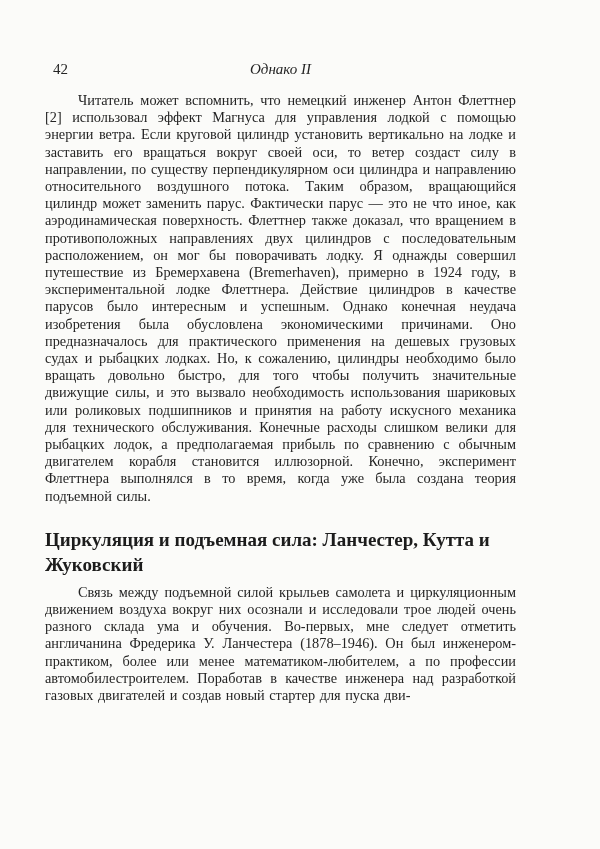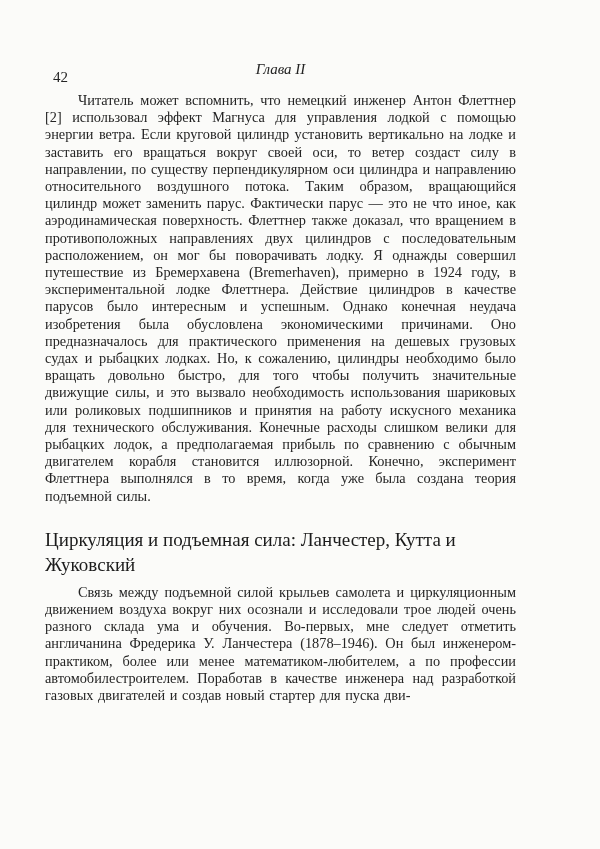--- a/index.html
+++ b/index.html
@@ -25,21 +25,21 @@
   .running-header {
     position: relative;
     height: 17px;
     font-size: 15px;
     line-height: 17px;
     margin-bottom: 14px;
   }
   .page-num {
     position: absolute;
     left: 8px;
-    top: 8px;
+    top: 0;
     font-style: normal;
   }
   .chapter-head {
     display: block;
     width: 100%;
     text-align: center;
     font-style: italic;
   }
   .body-text p {
     margin: 0;
@@ -48,35 +48,35 @@
     text-align: justify;
     text-indent: 33px;
     word-spacing: 1px;
   }
   .body-text p.noindent {
     text-indent: 0;
   }
   .section-heading {
     font-size: 19px;
     line-height: 25px;
-    font-weight: 400;
+    font-weight: 700;
     margin: 22px 0 7px 0;
     color: #1c1c1c;
     text-align: left;
   }
 </style>
 </head>
 <body>
 
 <div class="page">
   <div class="text-col">
 
     <div class="running-header">
       <span class="page-num">42</span>
-      <span class="chapter-head">Глава II</span>
+      <span class="chapter-head">Однако II</span>
     </div>
 
     <div class="body-text">
 
       <p>Читатель может вспомнить, что немецкий инженер Антон Флеттнер [2] использовал эффект Магнуса для управления лодкой с помощью энергии ветра. Если круговой цилиндр установить вертикально на лодке и заставить его вращаться вокруг своей оси, то ветер создаст силу в направлении, по существу перпендикулярном оси цилиндра и направлению относительного воздушного потока. Таким образом, вращающийся цилиндр может заменить парус. Фактически парус — это не что иное, как аэродинамическая поверхность. Флеттнер также доказал, что вращением в противоположных направлениях двух цилиндров с последовательным расположением, он мог бы поворачивать лодку. Я однажды совершил путешествие из Бремерхавена (Bremerhaven), примерно в 1924 году, в экспериментальной лодке Флеттнера. Действие цилиндров в качестве парусов было интересным и успешным. Однако конечная неудача изобретения была обусловлена экономическими причинами. Оно предназначалось для практического применения на дешевых грузовых судах и рыбацких лодках. Но, к сожалению, цилиндры необходимо было вращать довольно быстро, для того чтобы получить значительные движущие силы, и это вызвало необходимость использования шариковых или роликовых подшипников и принятия на работу искусного механика для технического обслуживания. Конечные расходы слишком велики для рыбацких лодок, а предполагаемая прибыль по сравнению с обычным двигателем корабля становится иллюзорной. Конечно, эксперимент Флеттнера выполнялся в то время, когда уже была создана теория подъемной силы.</p>
 
       <h2 class="section-heading">Циркуляция и подъемная сила: Ланчестер, Кутта и Жуковский</h2>
 
       <p>Связь между подъемной силой крыльев самолета и циркуляционным движением воздуха вокруг них осознали и исследовали трое людей очень разного склада ума и обучения. Во-первых, мне следует отметить англичанина Фредерика У. Ланчестера (1878–1946). Он был инженером-практиком, более или менее математиком-любителем, а по профессии автомобилестроителем. Поработав в качестве инженера над разработкой газовых двигателей и создав новый стартер для пуска дви-</p>
     </div>

